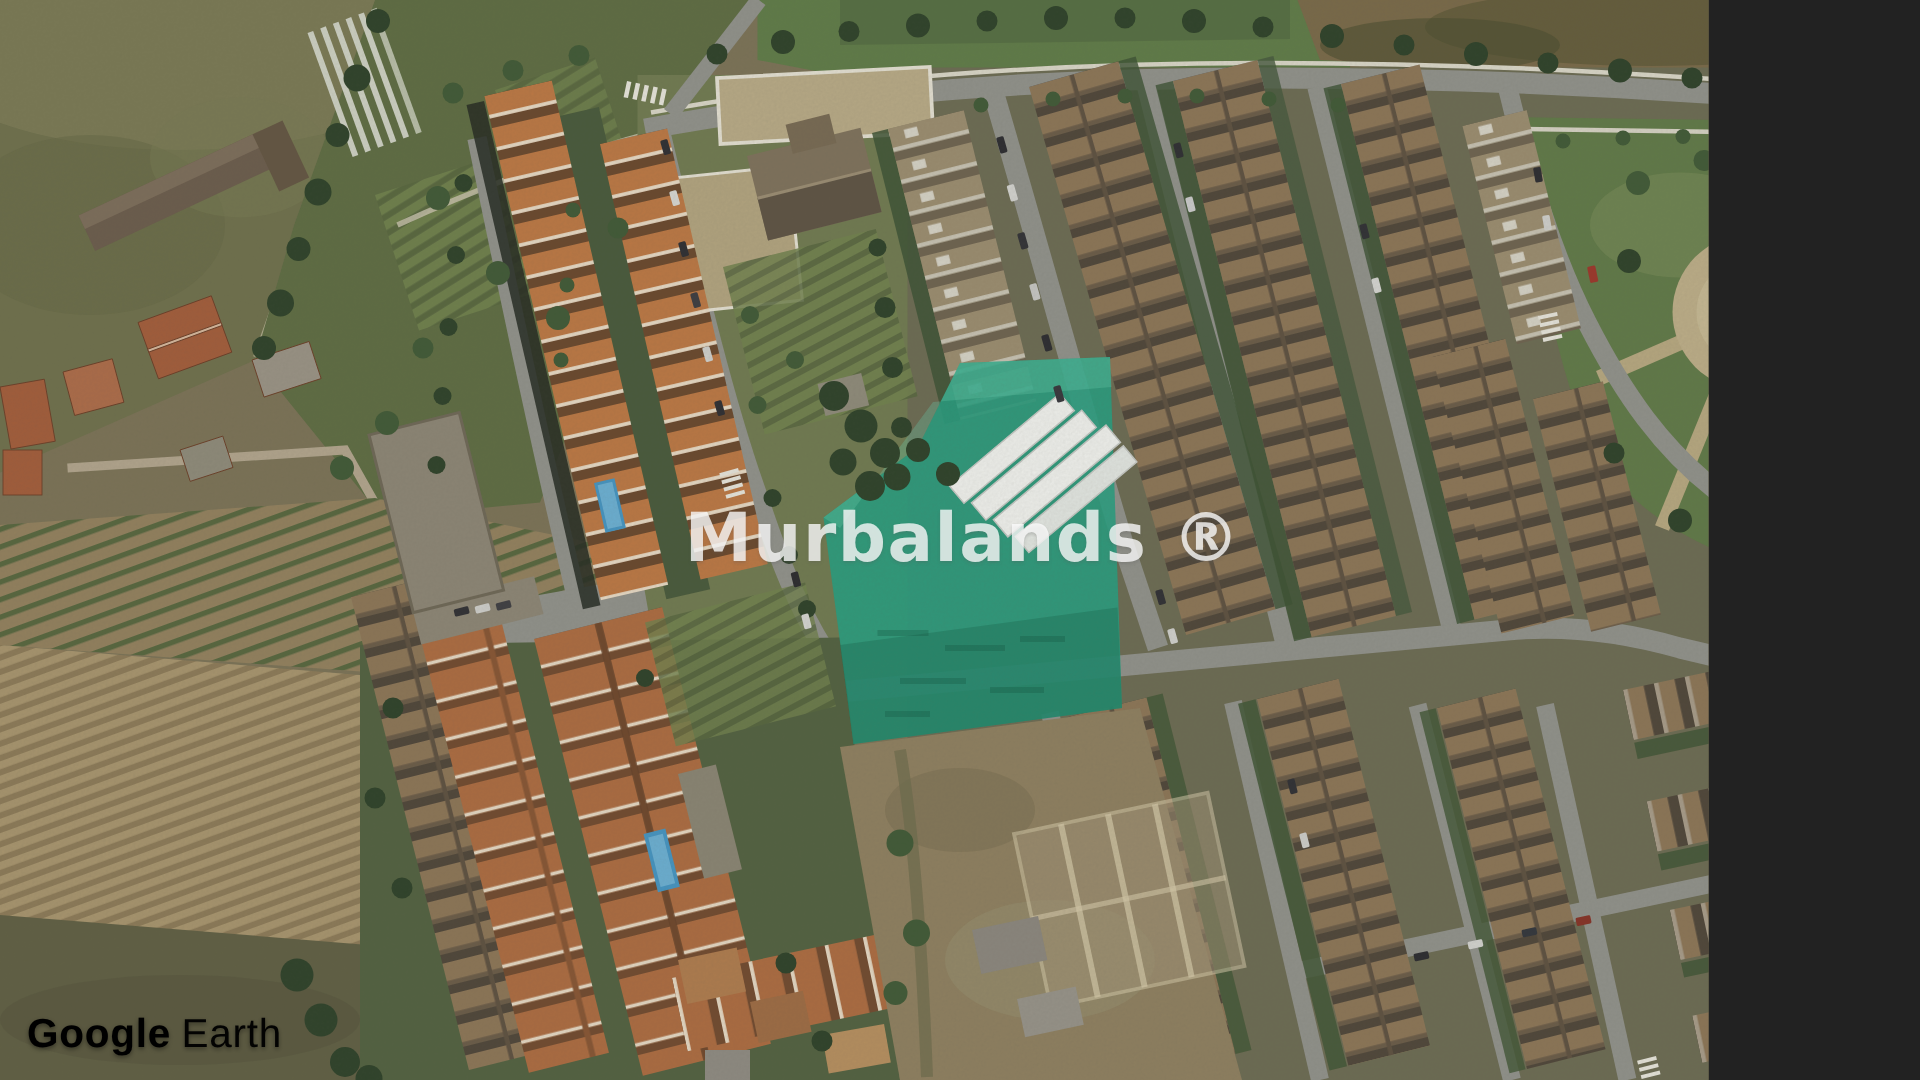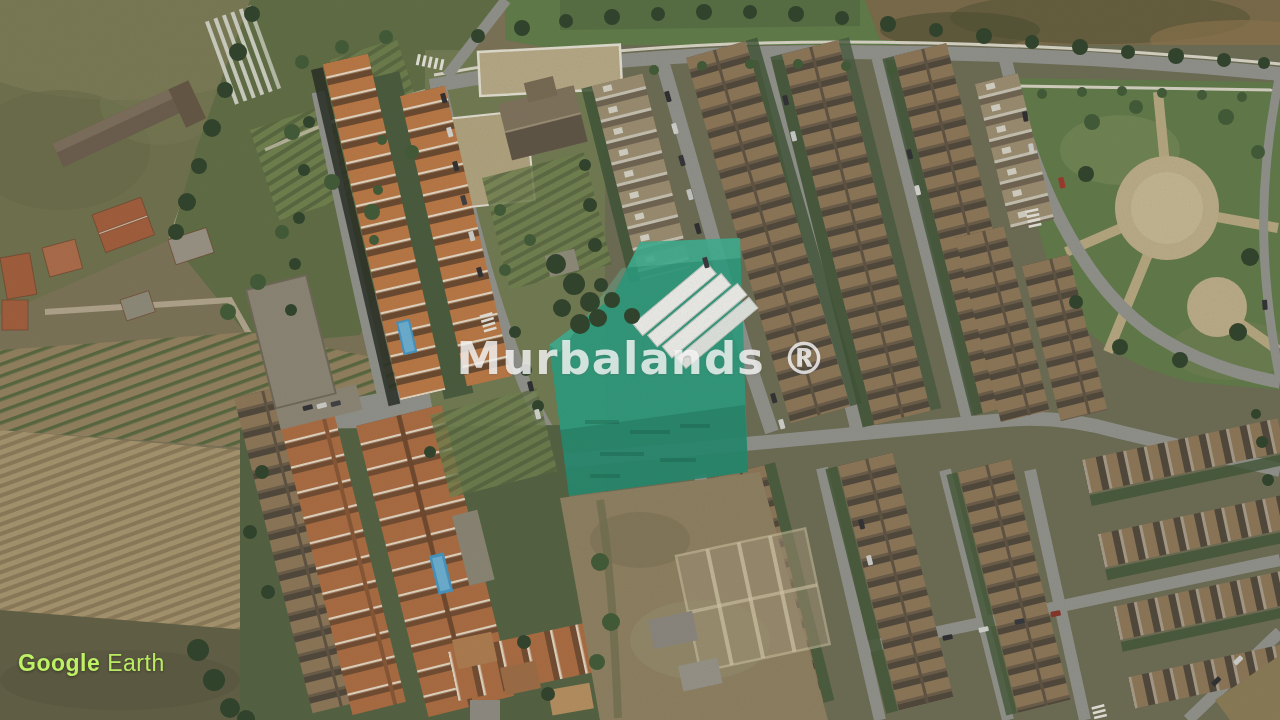--- a/index.html
+++ b/index.html
@@ -1,35 +1,35 @@
 <!DOCTYPE html>
 <html style="--road: #90918a; --sidewalk: #dcd8c8; --park-grass: #5e7943; --field-olive: #6e7048; --scrub: #7a6844; --dirt-lot: #8f7f5c; --plot-green: #1ea07f; --pool: #3e95c6; --warehouse: #f2f3ef; --tree-dark: #2b4025; --tree-mid: #3d5832; --roof-orange: #c0763d; --roof-terracotta: #b06a3b; --roof-brown: #8d7453;"><head>
 <meta charset="utf-8">
 <style>
   html,body{margin:0;padding:0;background:#222;}
-  .stage{position:relative;width:1280px;height:720px;overflow:hidden;
+  .stage{position:relative;width:1139px;height:720px;overflow:hidden;
          font-family:"Liberation Sans",sans-serif;background:#7b7253;}
   .stage svg{position:absolute;left:0;top:0;filter:saturate(.94) contrast(.97);}
   
   .f-road{fill:var(--road,#90918a);} .s-road{stroke:var(--road,#90918a);fill:none;}
   .s-sidewalk{stroke:var(--sidewalk,#dcd8c8);fill:none;}
   .f-park{fill:var(--park-grass,#5e7943);}
   .f-olive{fill:var(--field-olive,#6e7048);}
   .f-scrub{fill:var(--scrub,#7a6844);}
   .f-dirt{fill:var(--dirt-lot,#8f7f5c);}
   .f-plot{fill:var(--plot-green,#1ea07f);}
   .f-pool{fill:var(--pool,#3e95c6);}
   .f-ware{fill:var(--warehouse,#f2f3ef);}
   .f-treed{fill:var(--tree-dark,#2b4025);}
   .f-treem{fill:var(--tree-mid,#3d5832);}
   .watermark-center{position:absolute;left:642px;top:336px;transform:translateX(-50%);
       font-family:"DejaVu Sans",sans-serif;font-weight:700;font-size:45px;line-height:1;
       letter-spacing:1px;color:rgba(252,252,252,.78);white-space:nowrap;
       text-shadow:0 1px 2px rgba(90,90,90,.25);user-select:none;}
-  .attribution{position:absolute;left:18px;top:650px;color:#bef264;font-size:23px;
+  .attribution{position:absolute;left:18px;top:674px;color:#000000;font-size:27px;
       letter-spacing:.5px;text-shadow:0 1px 3px rgba(0,0,0,.4);user-select:none;white-space:nowrap;}
   .attribution .brand{font-weight:700;}
   .attribution .product{font-weight:400;margin-left:7px;opacity:.96;}
 </style>
 </head>
 <body>
 
 <div class="stage">
 <svg width="1280" height="720" viewBox="0 0 1280 720">
   <defs>

